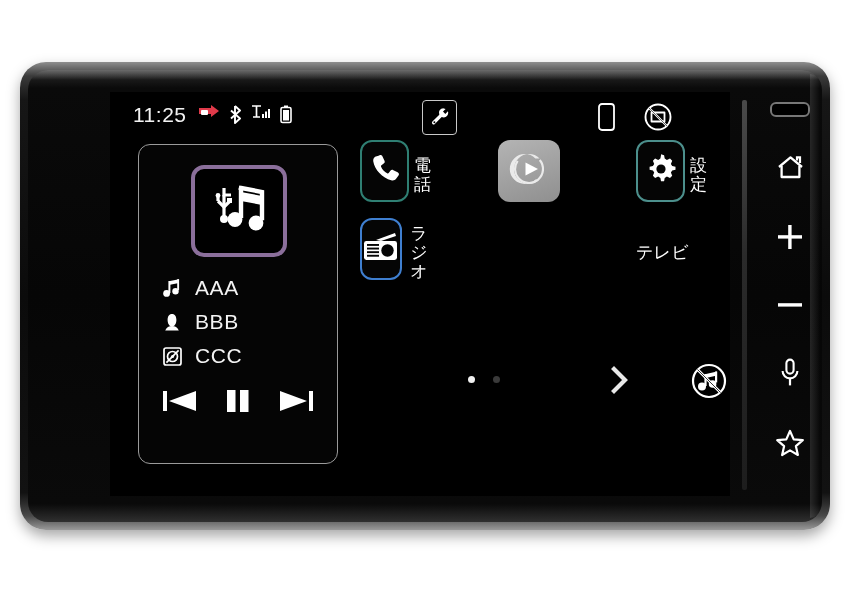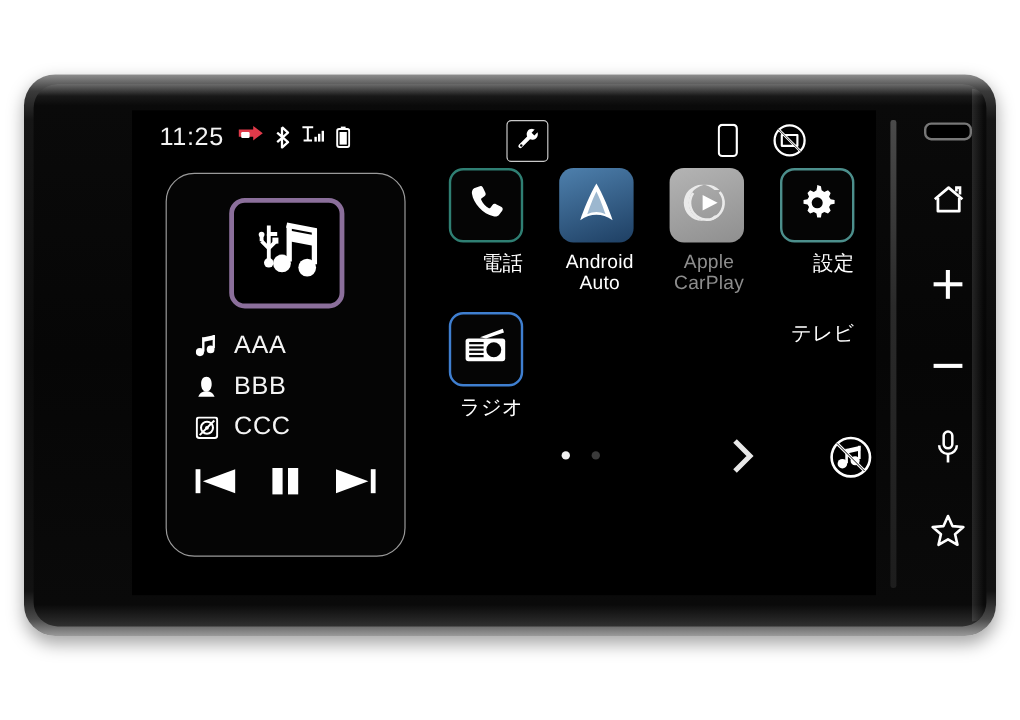--- a/index.html
+++ b/index.html
@@ -55,42 +55,42 @@
   .tool-btn{
     position:absolute;left:312px;top:8px;width:33px;height:33px;
     border:1px solid #c9c9c9;border-radius:4px;
     display:flex;align-items:center;justify-content:center;background:#000;
   }
   .sb-right{position:absolute;left:488px;top:10px;display:flex;align-items:center;gap:28px;}
 
   
   .media-card{
     position:absolute;left:28px;top:52px;width:198px;height:318px;
-    border:1px solid #9a9a9a;border-radius:24px;background:#050505;text-align:center;
+    border:1px solid #9a9a9a;border-radius:12px;background:#050505;text-align:center;
   }
   .album-art{
     position:absolute;left:52px;top:20px;width:88px;height:84px;
     border:4px solid #8b6f9b;border-radius:13px;background:#000;
     display:flex;align-items:center;justify-content:center;
   }
   .meta{position:absolute;left:22px;top:126px;width:160px;}
   .meta-row{display:flex;align-items:center;height:34px;gap:12px;}
   .meta-ic{width:22px;display:flex;align-items:center;justify-content:center;flex:0 0 22px;}
   .meta-txt{color:#f4f4f4;font-size:21px;letter-spacing:.6px;}
   .transport{
     position:absolute;left:10px;top:242px;width:178px;
     display:flex;align-items:center;justify-content:space-around;
   }
   .tbtn{display:flex;align-items:center;justify-content:center;cursor:pointer;}
 
   
   .grid{position:absolute;left:250px;top:48px;width:352px;}
   .row{display:flex;justify-content:space-between;}
   .row2{margin-top:14px;}
-  .app{width:76px;display:flex;flex-direction:column;align-items:flex-end;}
+  .app{width:76px;display:flex;align-items:center;}
   .tile{
     width:62px;height:62px;border-radius:12px;
     display:flex;align-items:center;justify-content:center;background:#050505;
     box-sizing:border-box;
   }
   .tile.bordered{border:2.5px solid #2f7f73;}
   .app-label{
     margin-top:8px;color:#fff;font-size:16px;line-height:1.12;text-align:center;
     letter-spacing:.2px;
   }
@@ -277,48 +277,30 @@
               <div class="tile bordered" style="border-color:#2f7f73">
                 <span>
                   <svg width="34" height="34" viewBox="0 0 34 34">
                     <path d="M11.2 3.4 c1.3 -0.9 2.7 -0.4 3.3 1 l2 4.3 c0.5 1.2 .2 2.2 -.8 2.9 l-2.3 1.6 c-.5 .4 -.6 .8 -.3 1.5 c1 2.6 3.4 5.2 6 6.6 c.7 .4 1.2 .3 1.6 -.2 l1.7 -2.3 c.8 -1 1.8 -1.2 3 -.6 l4.2 2.1 c1.4 .7 1.8 2.1 .9 3.3 l-2.4 3.2 c-1.1 1.5 -2.8 2 -4.9 1.5 c-4.3 -1 -8.6 -3.8 -11.8 -7.2 c-3.2 -3.4 -5.5 -7.6 -6.1 -11.6 c-.3 -2 .3 -3.6 1.8 -4.7 z" fill="#fff"></path>
                   </svg>
                 </span>
               </div>
               <div class="app-label jp">電話</div>
             </div>
 
-            <div class="app">
-              <div class="tile" style="background:linear-gradient(160deg,#4e80ad,#1e3f63);">
-                <span>
-                  <svg width="36" height="38" viewBox="0 0 36 38">
-                    <path d="M18 3 C23 11 29 26 31.5 33.5 C27 30.5 22.5 29 18 29 C13.5 29 9 30.5 4.5 33.5 C7 26 13 11 18 3 z" fill="#fff"></path>
-                    <path d="M18 9.5 C20.8 15 24 23.5 25.6 28.6 C23 27.2 20.5 26.6 18 26.6 C15.5 26.6 13 27.2 10.4 28.6 C12 23.5 15.2 15 18 9.5 z" fill="#4b7ba8" opacity=".55"></path>
-                  </svg>
-                </span>
-              </div>
-              <div class="app-label">
-                <span style="white-space:pre-line">Android
-Auto</span>
-              </div>
-            </div>
 
             <div class="app">
               <div class="tile" style="background:linear-gradient(160deg,#b4b4b4,#8f8f8f);">
                 <span>
                   <svg width="40" height="40" viewBox="0 0 40 40">
                     <path d="M20 5 a15 15 0 1 0 0 30 a15 15 0 0 0 10.6 -4.4 L26.4 30.6 A15 15 0 1 1 26.4 9.4 L30.6 9.4 A15 15 0 0 0 20 5 z" fill="#eaeaea"></path>
                     <circle cx="20" cy="20" r="14" fill="none" stroke="#eaeaea" stroke-width="2.2" stroke-dasharray="62 26" transform="rotate(-40 20 20)"></circle>
                     <path d="M16.5 13.5 L29 20 L16.5 26.5 z" fill="#fff"></path>
                   </svg>
                 </span>
-              </div>
-              <div class="app-label dim">
-                <span style="white-space:pre-line">Apple
-CarPlay</span>
               </div>
             </div>
 
             <div class="app">
               <div class="tile bordered" style="border-color:#4c8f8c">
                 <span>
                   <svg width="34" height="34" viewBox="0 0 34 34">
                     <path d="M17 2.2 l3.1 1.1 .6 3.3 2.2 1.3 3.1 -1.3 2.2 2.2 -1.3 3.1 1.3 2.2 3.3 .6 0 3.1 -3.3 .6 -1.3 2.2 1.3 3.1 -2.2 2.2 -3.1 -1.3 -2.2 1.3 -.6 3.3 -3.1 0 -.6 -3.3 -2.2 -1.3 -3.1 1.3 -2.2 -2.2 1.3 -3.1 -1.3 -2.2 -3.3 -.6 0 -3.1 3.3 -.6 1.3 -2.2 -1.3 -3.1 2.2 -2.2 3.1 1.3 2.2 -1.3 .6 -3.3 z" fill="#fff"></path>
                     <circle cx="17" cy="17" r="4.6" fill="#050505"></circle>
                   </svg>

